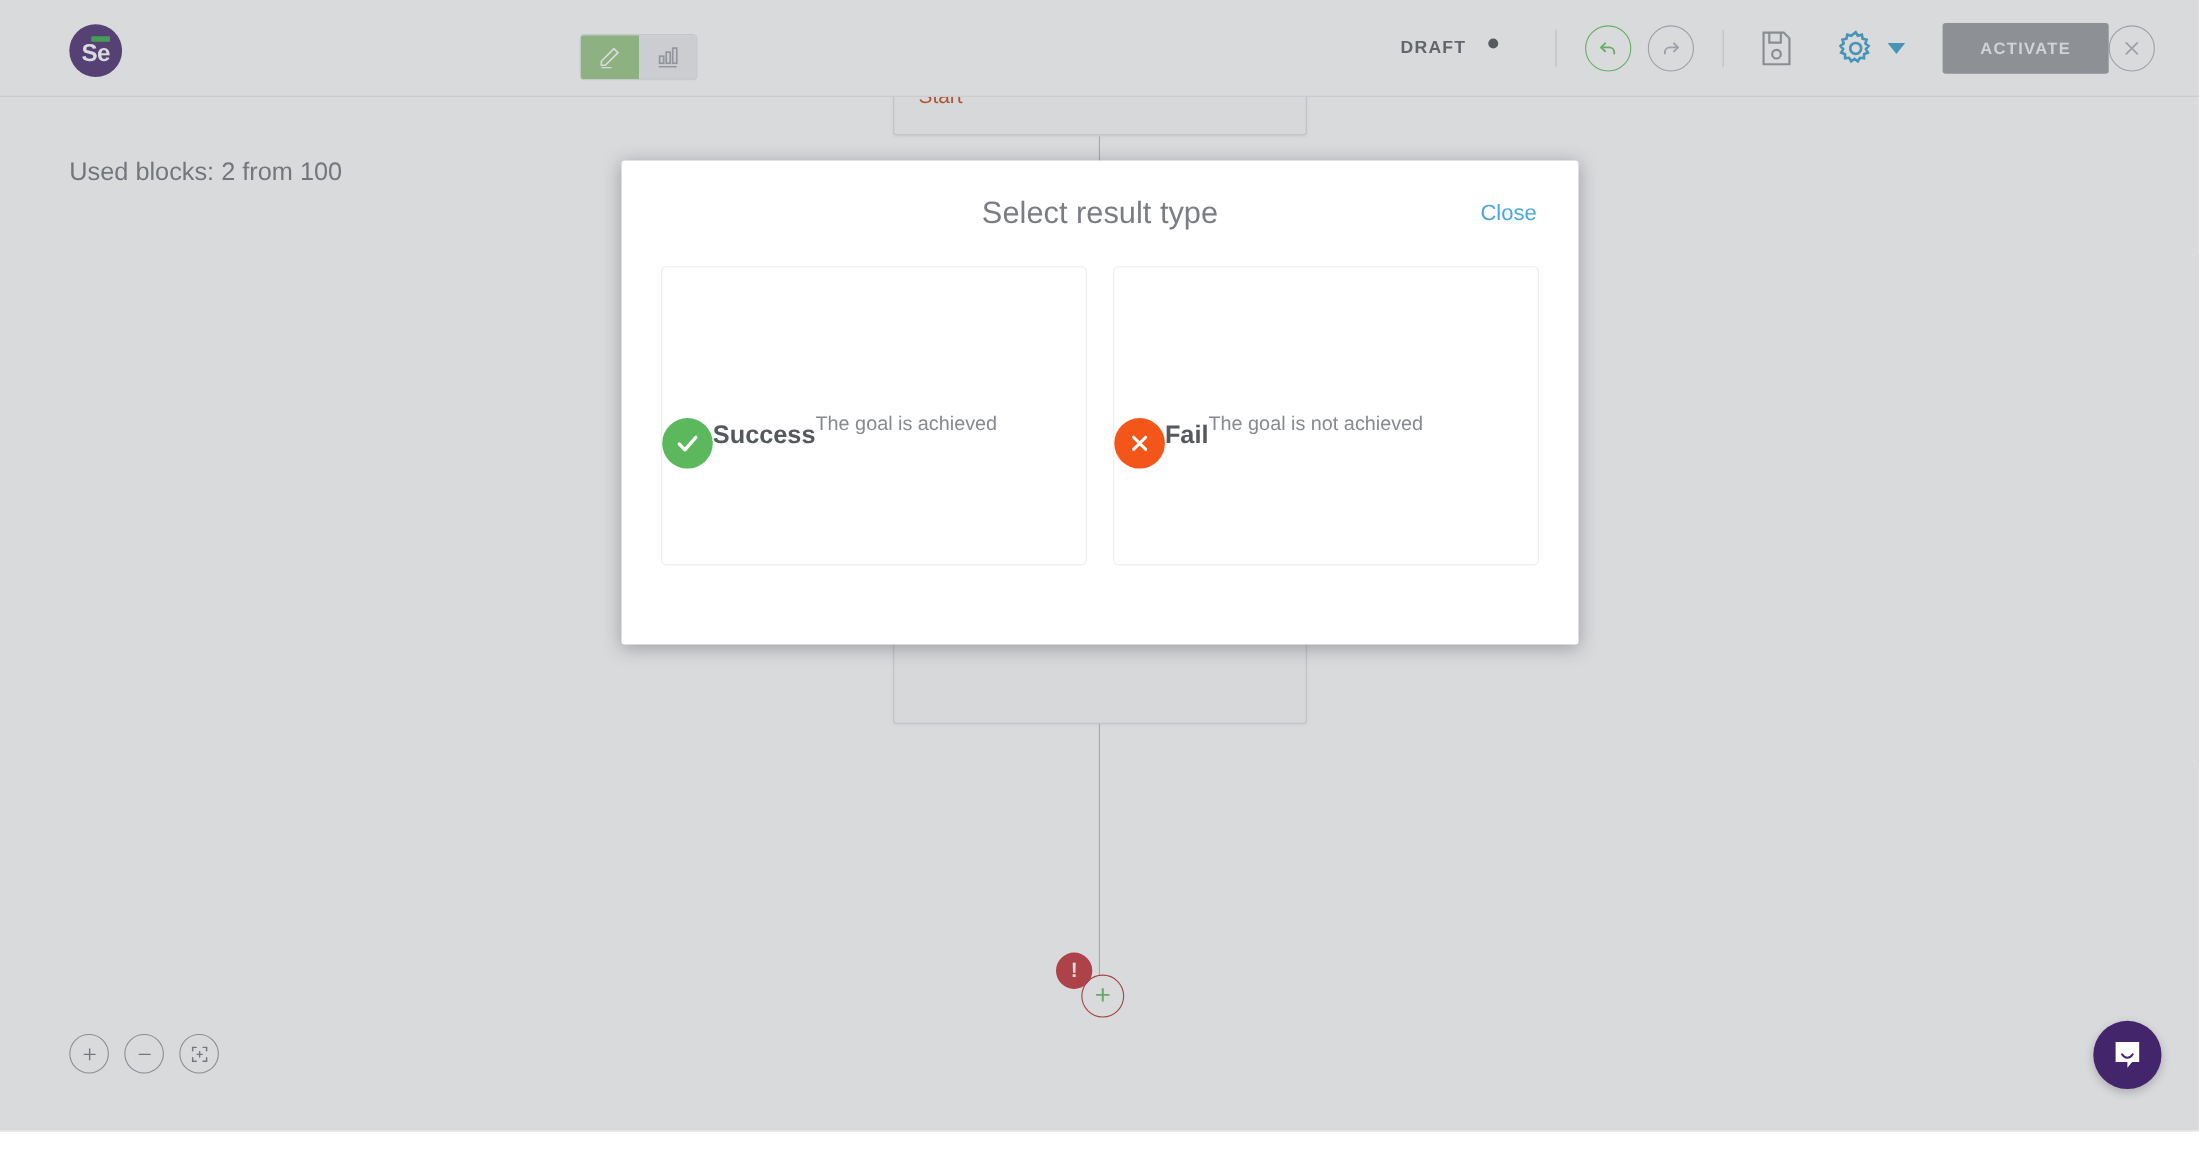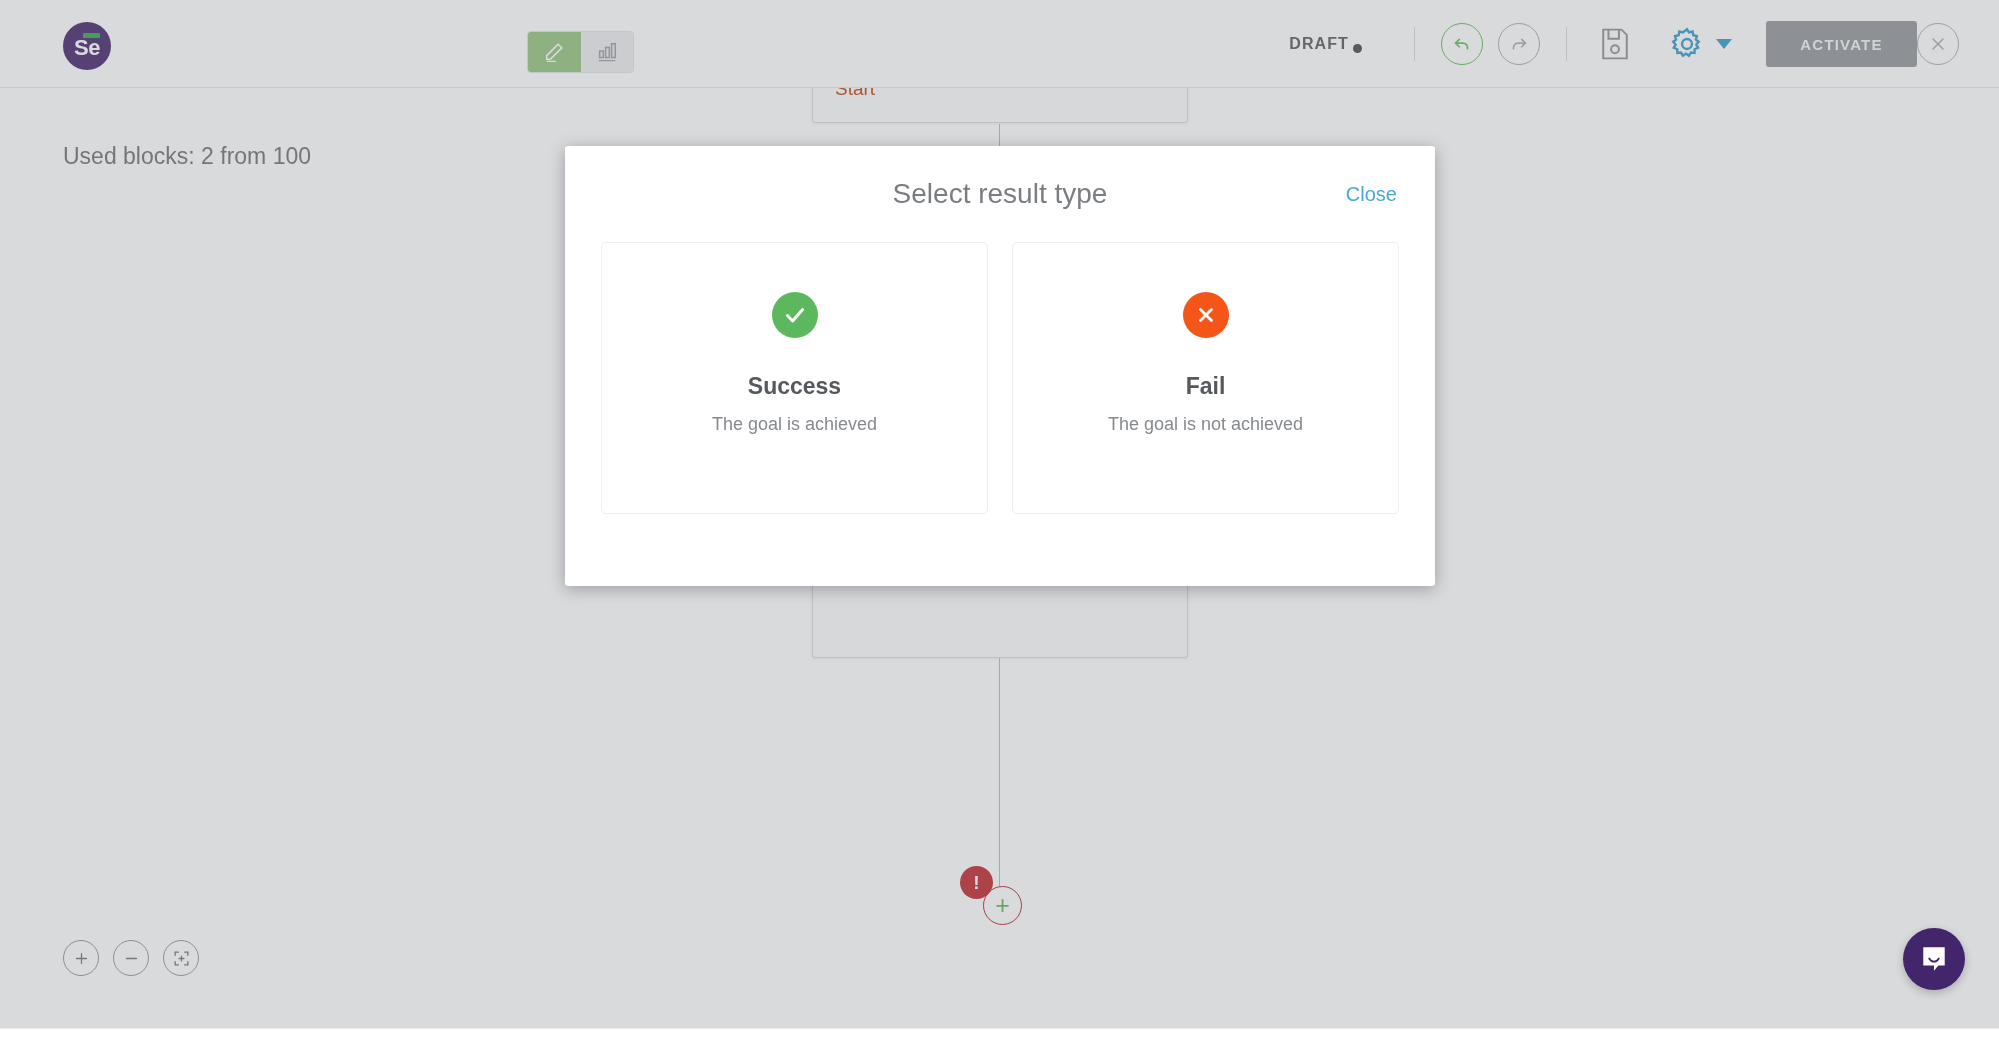--- a/index.html
+++ b/index.html
@@ -122,22 +122,22 @@
     display: flex;
     align-items: center;
     gap: 0px;
   }
   #status-label {
     font-size: 16px;
     letter-spacing: 1.1px;
     color: #55585c;
     font-weight: bold;
     display: flex;
-    align-items: flex-end;
-    gap: 4px;
+    align-items: flex-start;
+    gap: 20px;
     margin-right: 26px;
   }
   .status-dot {
     width: 9px; height: 9px;
     border-radius: 50%;
     background: #45484c;
     display: inline-block;
   }
   .divider {
     width: 1px; height: 34px;
@@ -350,21 +350,21 @@
     gap: 24px;
     padding: 0 36px;
   }
   .result-card {
     flex: 1;
     height: 272px;
     border: 1px solid #eceef0;
     border-radius: 5px;
     background: #ffffff;
     display: flex;
-    flex-direction: column;
+    flex-direction: row;
     align-items: center;
     cursor: pointer;
     transition: box-shadow .15s;
   }
   .card-icon {
     width: 46px; height: 46px;
     border-radius: 50%;
     margin-top: 49px;
     display: flex;
     align-items: center;

